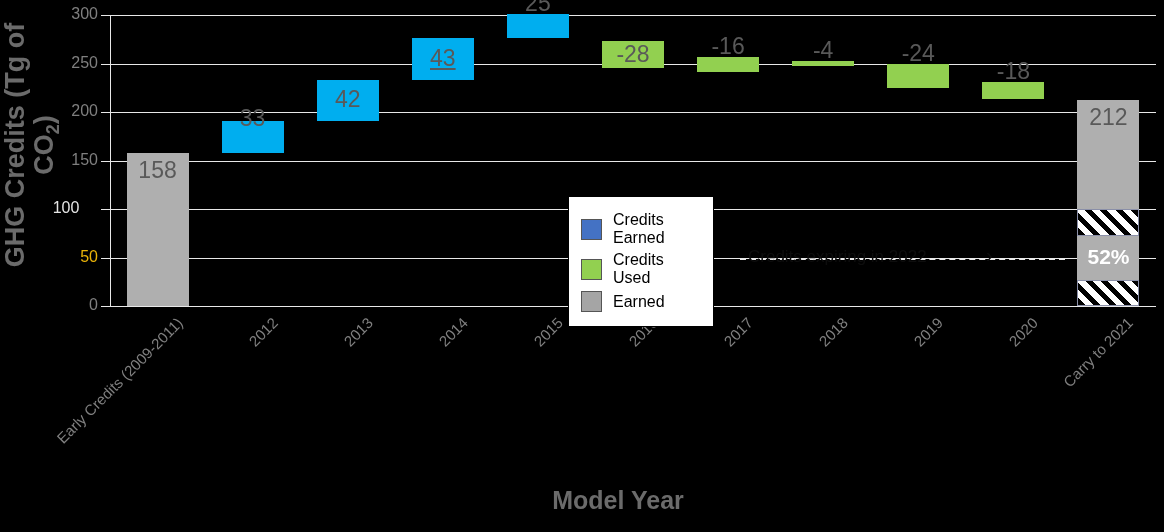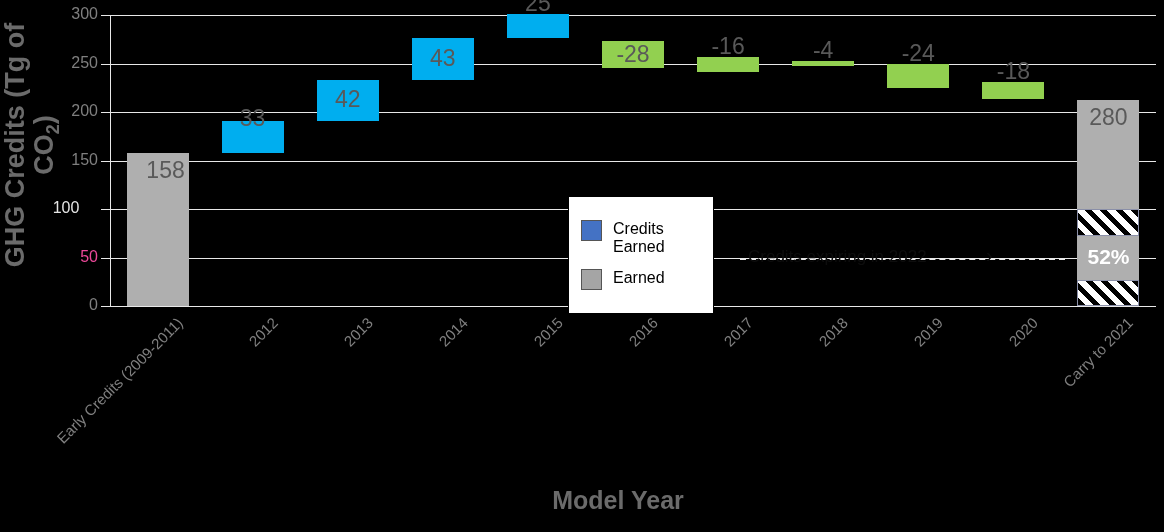--- a/index.html
+++ b/index.html
@@ -58,21 +58,21 @@
     position:absolute;color:#7f7f7f;font-size:15px;white-space:nowrap;
     transform-origin:right top;transform:rotate(-45deg);
     text-align:right;
   }
 
   
   .legend{
     position:absolute;background:#ffffff;border:1px solid #000;
     padding:10px 14px 10px 12px;box-sizing:border-box;
   }
-  .legend-row{display:flex;margin:13px 0;}
+  .legend-row{display:flex;align-items:center;margin:4px 0;}
   .legend-swatch{width:19px;height:19px;border:1px solid #555;margin-right:11px;flex:none;}
   .legend-text{color:#000;font-size:16px;font-family:"Liberation Sans",sans-serif;}
 </style>
 </head>
 <body>
 
 <div id="root">
 
   <div class="y-axis-title">
     <span><span>GHG Credits (Tg of CO</span><sub>2</sub><span>)</span></span>
@@ -91,53 +91,53 @@
         <div class="tick" style="top: 145.5px;"></div>
         <div class="gridline" style="top: 97px;"></div>
         <div class="tick" style="top: 97px;"></div>
         <div class="gridline" style="top: 48.5px;"></div>
         <div class="tick" style="top: 48.5px;"></div>
         <div class="gridline" style="top: 0px;"></div>
         <div class="tick" style="top: 0px;"></div>
       </div>
     <div id="bars">
         <div class="bar" style="left: 16.5455px; top: 137.74px; width: 62px; height: 153.26px; background: rgb(175, 175, 175);"></div>
-        <div class="bar-label" style="left: 2.54545px; width: 90px; top: 143.74px; margin-left: 8px;">158</div>
+        <div class="bar-label" style="left: 2.54545px; width: 90px; top: 143.74px;">158</div>
         <div class="bar" style="left: 111.636px; top: 105.73px; width: 62px; height: 32.01px; background: rgb(0, 174, 239);"></div>
         <div class="bar-label" style="left: 97.6364px; width: 90px; top: 92px;">33</div>
         <div class="bar" style="left: 206.727px; top: 64.99px; width: 62px; height: 40.74px; background: rgb(0, 174, 239);"></div>
         <div class="bar-label" style="left: 192.727px; width: 90px; top: 73.36px;">42</div>
         <div class="bar" style="left: 301.818px; top: 23.28px; width: 62px; height: 41.71px; background: rgb(0, 174, 239);"></div>
-        <div class="bar-label" style="left: 287.818px; width: 90px; top: 32.135px;">43</div>
+        <div class="bar-label" style="left: 287.818px; width: 90px; top: 32.135px; text-decoration: underline;">43</div>
         <div class="bar" style="left: 396.909px; top: -0.97px; width: 62px; height: 24.25px; background: rgb(0, 174, 239);"></div>
         <div class="bar-label" style="left: 382.909px; width: 90px; top: -22.97px;">25</div>
         <div class="bar" style="left: 492px; top: 26.19px; width: 62px; height: 27.16px; background: rgb(146, 208, 80);"></div>
         <div class="bar-label" style="left: 478px; width: 90px; top: 27.77px;">-28</div>
         <div class="bar" style="left: 587.091px; top: 41.71px; width: 62px; height: 15.52px; background: rgb(146, 208, 80);"></div>
         <div class="bar-label" style="left: 573.091px; width: 90px; top: 19.71px;">-16</div>
         <div class="bar" style="left: 682.182px; top: 45.59px; width: 62px; height: 5px; background: rgb(146, 208, 80);"></div>
         <div class="bar-label" style="left: 668.182px; width: 90px; top: 23.59px;">-4</div>
         <div class="bar" style="left: 777.273px; top: 49.47px; width: 62px; height: 23.28px; background: rgb(146, 208, 80);"></div>
         <div class="bar-label" style="left: 763.273px; width: 90px; top: 27.47px;">-24</div>
         <div class="bar" style="left: 872.364px; top: 66.93px; width: 62px; height: 17.46px; background: rgb(146, 208, 80);"></div>
         <div class="bar-label" style="left: 858.364px; width: 90px; top: 44.93px;">-18</div>
         <div class="bar" style="left: 967.455px; top: 85.36px; width: 62px; height: 205.64px; background: rgb(175, 175, 175);"></div>
-        <div class="bar-label" style="left: 953.455px; width: 90px; top: 91.36px;">280</div>
+        <div class="bar-label" style="left: 953.455px; width: 90px; top: 91.36px;">212</div>
         <div class="bar hatch" style="left: 967.455px; top: 194px; width: 62px; height: 27.16px;"></div>
         <div class="bar hatch" style="left: 967.455px; top: 264.81px; width: 62px; height: 26.19px;"></div>
         <div class="expiry-line" style="left: 630px; width: 325px; top: 242.5px;"></div>
         <div class="expiry-text" style="left: 638px; top: 231.5px; color: rgb(13, 13, 13);">Credits expiring in 2022</div>
         <div class="expiry-arrow" style="left: 876px; top: 228.5px; color: rgb(13, 13, 13);">›</div>
         <div class="pct-label" style="left: 977.455px; top: 229.5px; color: rgb(255, 255, 255);">52%</div>
       </div>
   </div>
 
   <div id="yticks">
       <div style="position: absolute; left: 34px; top: 297px; width: 64px; text-align: right; color: rgb(127, 127, 127); font-size: 16px; line-height: 1;">0</div>
-      <div style="position: absolute; left: 34px; top: 248.5px; width: 64px; text-align: right; color: #ec4899; font-size: 16px; line-height: 1;">50</div>
+      <div style="position: absolute; left: 34px; top: 248.5px; width: 64px; text-align: right; color: #eab308; font-size: 16px; line-height: 1;">50</div>
       <div style="position: absolute; left: 34px; top: 200px; width: 64px; text-align: center; color: #e5e5e5; font-size: 16px; line-height: 1;">100</div>
       <div style="position: absolute; left: 34px; top: 151.5px; width: 64px; text-align: right; color: rgb(127, 127, 127); font-size: 16px; line-height: 1;">150</div>
       <div style="position: absolute; left: 34px; top: 103px; width: 64px; text-align: right; color: rgb(127, 127, 127); font-size: 16px; line-height: 1;">200</div>
       <div style="position: absolute; left: 34px; top: 54.5px; width: 64px; text-align: right; color: rgb(127, 127, 127); font-size: 16px; line-height: 1;">250</div>
       <div style="position: absolute; left: 34px; top: 6px; width: 64px; text-align: right; color: rgb(127, 127, 127); font-size: 16px; line-height: 1;">300</div>
     </div>
 
   <div id="xticks">
       <div class="xlabel" style="left: -26.4545px; top: 314px; width: 200px;">Early Credits (2009-2011)</div>
       <div class="xlabel" style="left: 68.6364px; top: 314px; width: 200px;">2012</div>
@@ -151,20 +151,24 @@
       <div class="xlabel" style="left: 829.364px; top: 314px; width: 200px;">2020</div>
       <div class="xlabel" style="left: 924.455px; top: 314px; width: 200px;">Carry to 2021</div>
     </div>
 
   <div class="legend" id="legend" style="left:568px;top:196px;width:146px;">
       <div class="legend-row">
         <span class="legend-swatch" style="background: rgb(68, 114, 196);"></span>
         <span class="legend-text">Credits Earned</span>
       </div>
       <div class="legend-row">
+        <span class="legend-swatch" style="background: rgb(146, 208, 80);"></span>
+        <span class="legend-text">Credits Used</span>
+      </div>
+      <div class="legend-row">
         <span class="legend-swatch" style="background: rgb(165, 165, 165);"></span>
         <span class="legend-text">Earned</span>
       </div>
     </div>
 
   <div class="x-axis-title">Model Year</div>
 
 </div>
 
 </body></html>

